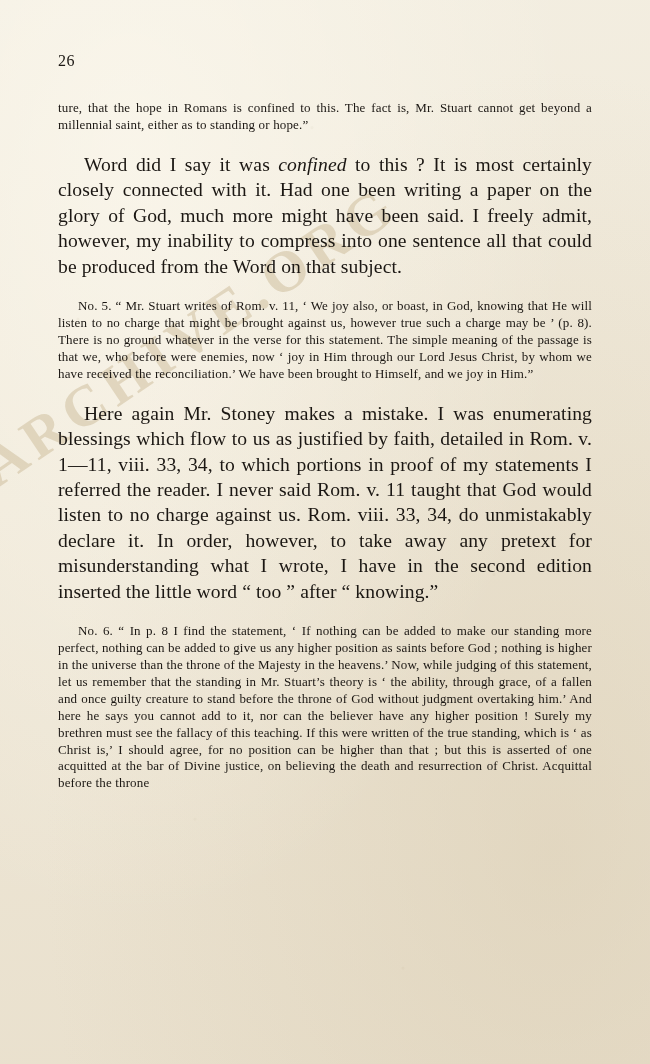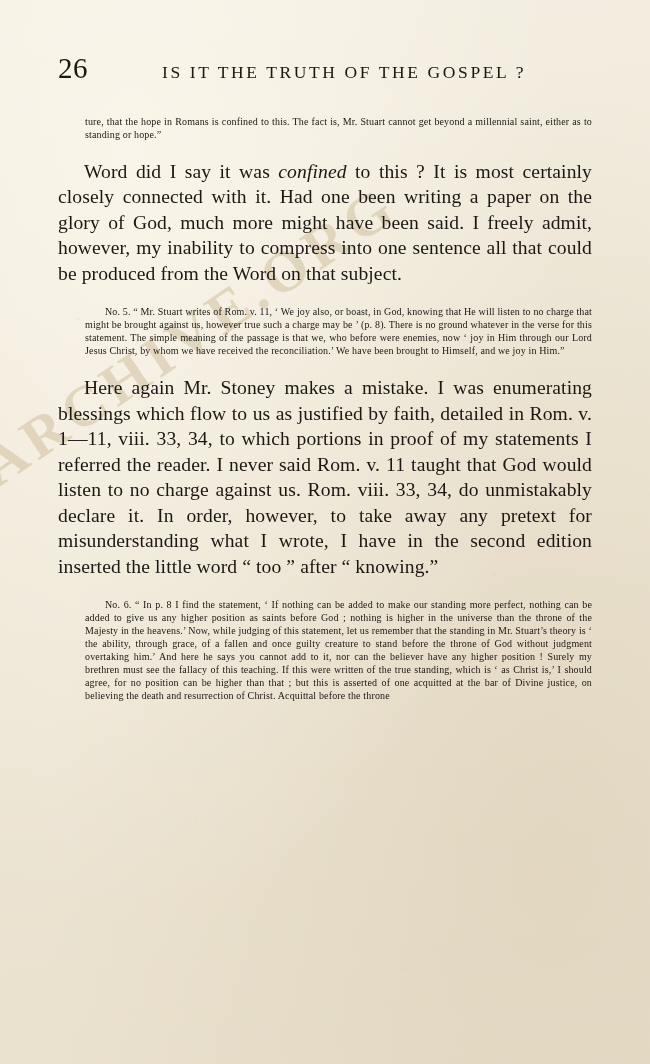--- a/index.html
+++ b/index.html
@@ -62,45 +62,44 @@
     padding: 52px 58px 0 58px;
     box-sizing: border-box;
   }
 
   .running-head {
     display: flex;
     align-items: baseline;
     margin-bottom: 30px;
   }
   .folio {
-    font-size: 29px;
+    font-size: 16px;
     letter-spacing: 0.5px;
     width: 80px;
   }
   .head-title {
     flex: 1;
     text-align: center;
     font-size: 17.5px;
     letter-spacing: 2.6px;
     padding-right: 42px;
     white-space: nowrap;
   }
 
   p {
     margin: 0 0 0 0;
     text-align: justify;
     text-justify: inter-word;
   }
 
   .quote-small {
-    font-size: 10px;
+    font-size: 13px;
     line-height: 1.30;
     letter-spacing: 0.15px;
     margin-bottom: 18px;
-    margin-left: 27px;
   }
   .quote-small.indent { text-indent: 20px; }
 
   .body-large {
     font-size: 19.6px;
     line-height: 1.30;
     letter-spacing: 0.1px;
     margin-bottom: 19px;
     text-indent: 26px;
   }
@@ -113,21 +112,20 @@
 <body>
 
 <div class="page"></div>
 <div class="grain"></div>
 <div class="watermark">ARCHIVE.ORG</div>
 
 <div class="content">
 
   <div class="running-head">
     <div class="folio">26</div>
-    <div class="head-title">IS IT THE TRUTH OF THE GOSPEL ?</div>
   </div>
 
   <p class="quote-small no-indent">ture, that the hope in Romans is confined to this.   The fact is, Mr. Stuart cannot get beyond a millennial saint, either as to standing or hope.”</p>
 
   <p class="body-large"><span>Word did I say it was </span><em>confined</em><span> to this ?   It is most certainly closely connected with it.   Had one been writing a paper on the glory of God, much more might have been said.   I freely admit, however, my inability to compress into one sentence all that could be produced from the Word on that subject.</span></p>
 
   <p class="quote-small indent">No. 5.  “ Mr. Stuart writes of Rom. v. 11, ‘ We joy also, or boast, in God, knowing that He will listen to no charge that might be brought against us, however true such a charge may be ’ (p. 8). There is no ground whatever in the verse for this statement. The simple meaning of the passage is that we, who before were enemies, now ‘ joy in Him through our Lord Jesus Christ, by whom we have received the reconciliation.’   We have been brought to Himself, and we joy in Him.”</p>
 
   <p class="body-large">Here again Mr. Stoney makes a mistake.   I was enumerating blessings which flow to us as justified by faith, detailed in Rom. v. 1—11, viii. 33, 34, to which portions in proof of my statements I referred the reader.   I never said Rom. v. 11 taught that God would listen to no charge against us.   Rom. viii. 33, 34, do unmistakably declare it.   In order, however, to take away any pretext for misunderstanding what I wrote, I have in the second edition inserted the little word “ too ” after “ knowing.”</p>
 

